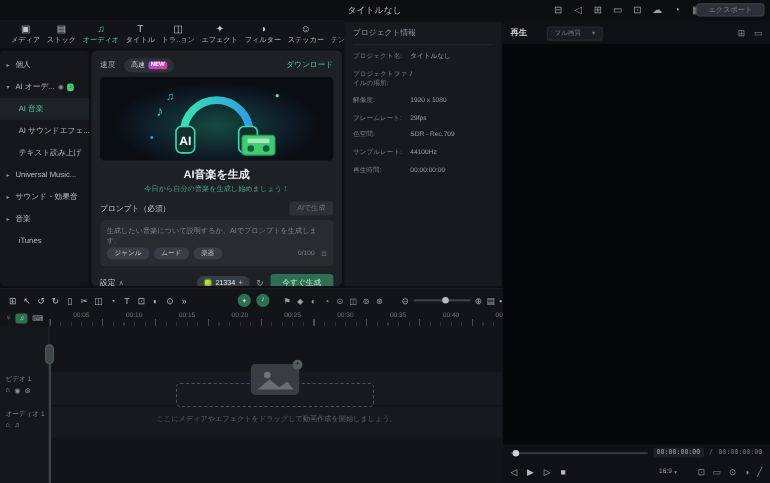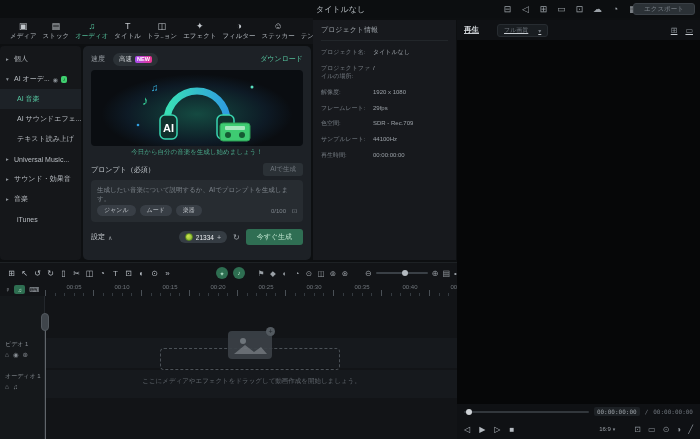--- a/index.html
+++ b/index.html
@@ -65,21 +65,21 @@
 
   
   #proj-panel { position:absolute; left:313px; top:20px; width:143px; height:240px; background:#17191d; padding:5px 8px; }
   .pp-title { font-size:7px; color:#9aa0a6; padding-bottom:5px; border-bottom:1px solid #22262a; }
   .pp-row { display:flex; margin-top:7px; }
   .pp-label { width:52px; font-size:6px; color:#757c83; line-height:1.45; flex:none; }
   .pp-value { flex:1; font-size:6px; color:#9ba1a7; line-height:1.45; }
 
   
   #preview-panel { position:absolute; left:457px; top:20px; width:243px; height:419px; background:#0f1114; display:flex; flex-direction:column; }
-  .pv-head { height:20px; display:flex; align-items:center; padding:0 7px; gap:18px; flex:none;text-decoration:underline; }
+  .pv-head { height:20px; display:flex; align-items:center; padding:0 7px; gap:18px; flex:none; }
   .pv-tab { font-size:7.5px; font-weight:bold; color:#d5d9dd; }
   .pv-quality { display:flex; align-items:center; gap:10px; background:#191d21; border:1px solid #272c31; border-radius:3px; padding:1px 6px; font-size:6px; color:#6f767d; }
   .pv-head-icons { margin-left:auto; display:flex; gap:8px; font-size:8px; color:#8a9096; }
   .pv-viewer { flex:1; background:#060708; }
   .pv-scrub { height:15px; display:flex; align-items:center; padding:0 7px; gap:5px; flex:none; }
   .scrub-track { flex:1; height:2px; background:#32373c; border-radius:1px; position:relative; }
   .scrub-track::before { content:""; position:absolute; left:2px; top:-2px; width:6px; height:6px; border-radius:50%; background:#cfd3d7; }
   .tc-box { background:#1d2125; border-radius:2px; padding:1px 3px; font-family:"DejaVu Sans Mono",monospace; font-size:6px; color:#9aa0a6; }
   .tc-sep,.tc-total { font-family:"DejaVu Sans Mono",monospace; font-size:6px; color:#6f767d; }
   .pv-controls { height:20px; display:flex; align-items:center; padding:0 7px; gap:9px; flex:none; }
@@ -253,20 +253,21 @@
           <circle cx="106" cy="62" r="3" fill="#155c33"></circle>
           <circle cx="120" cy="62" r="3" fill="#155c33"></circle>
         </g>
         <text x="20" y="32" font-size="13" fill="#35d39a">♪</text>
         <text x="29" y="18" font-size="10" fill="#37b9e8">♫</text>
         <circle cx="130" cy="14" r="1.5" fill="#59e0c0"></circle>
         <circle cx="16" cy="52" r="1.3" fill="#2f9de0"></circle>
       </svg>
     </div>
 
+    <div class="h-title">AI音楽を生成</div>
     <div class="h-sub">今日から自分の音楽を生成し始めましょう！</div>
 
     <div class="prompt-head">
       <span class="p-label">プロンプト（必須）</span>
       <span class="ai-gen-btn">AIで生成</span>
     </div>
 
     <div class="prompt-box">
       <div class="p-ph">生成したい音楽について説明するか、AIでプロンプトを生成します。</div>
       <div class="p-foot">

